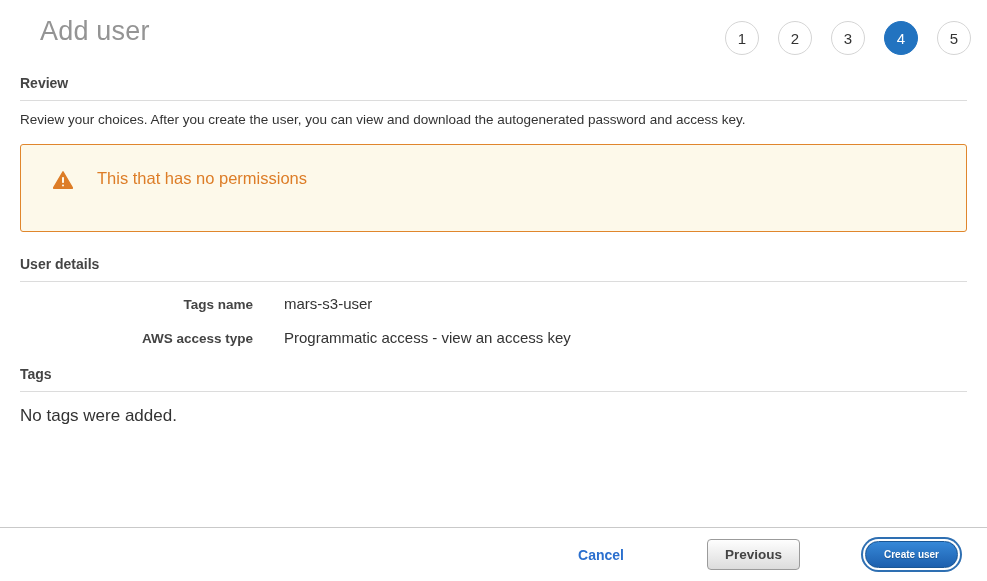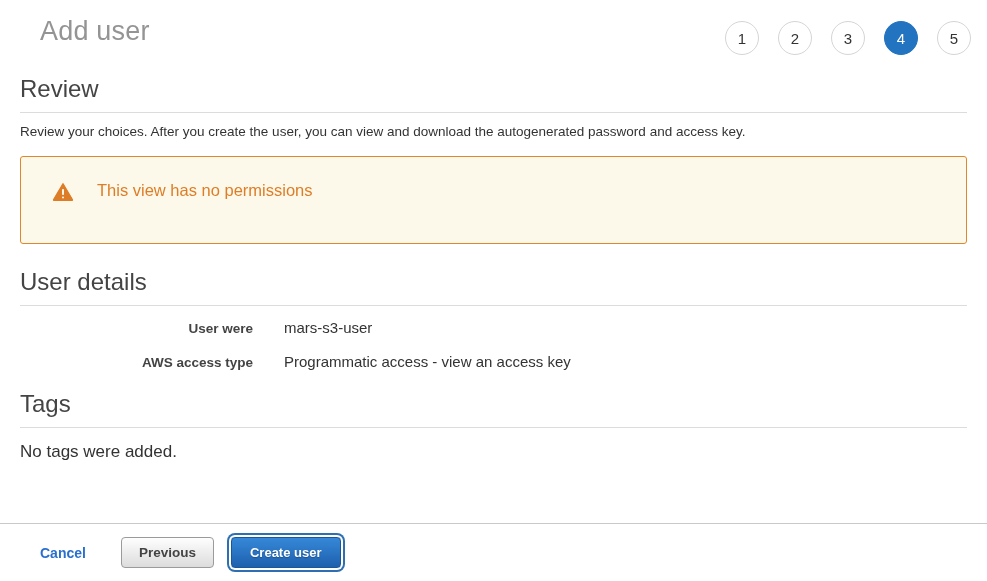--- a/index.html
+++ b/index.html
@@ -45,22 +45,22 @@
   .step-circle.active {
     background: #2273c0;
     border-color: #2273c0;
     color: #ffffff;
   }
 
   
   .main { padding: 5px 20px 0 20px; flex: 1 1 auto; }
 
   .section-heading {
-    font-size: 24px;
-    font-weight: 400;
+    font-size: 14px;
+    font-weight: 700;
     color: #444;
   }
   .rule {
     border: none;
     border-top: 1px solid #dcdcdc;
     margin: 9px 0 0 0;
   }
   .review-desc {
     margin-top: 11px;
     font-size: 13.5px;
@@ -124,24 +124,26 @@
     margin-top: 14px;
     font-size: 17px;
     color: #333;
   }
 
   
   .footer {
     flex: 0 0 auto;
     margin-top: auto;
     border-top: 1px solid #c9c9c9;
-    padding: 10px 25px 10px 40px;
+    padding: 10px 25px 10px 21px;
     display: flex;
     align-items: center;
+    justify-content: flex-end;
     background: #ffffff;
+    gap: 48px;
   }
   .cancel-link {
     font-size: 14px;
     font-weight: bold;
     color: #2a6fce;
     text-decoration: none;
     cursor: pointer;
     margin-right: 35px;
   }
   .btn-previous {
@@ -151,27 +153,27 @@
     color: #444;
     padding: 7px 17px;
     border: 1px solid #9b9b9b;
     border-radius: 4px;
     background: linear-gradient(#fefefe, #dcdcdc);
     cursor: pointer;
     margin-right: 17px;
   }
   .btn-create {
     font-family: "Liberation Sans", sans-serif;
-    font-size: 13px;
+    font-size: 10px;
     font-weight: bold;
     color: #ffffff;
     text-shadow: 0 1px 1px rgba(0,0,0,0.25);
     padding: 7px 18px;
     border: 1px solid #1a5796;
-    border-radius: 4px;
+    border-radius: 15px;
     background: linear-gradient(#3688d8, #1d60ae);
     cursor: pointer;
     box-shadow: 0 0 0 2px #ffffff, 0 0 0 4px #2e6fb2;
     margin: 3px 4px 3px 0;
   }
 </style>
 </head>
 <body>
 
 <div class="header">
@@ -203,30 +205,30 @@
 
   <div class="warning-box">
     <span class="warning-icon">
       <svg viewBox="0 0 20 18" width="20" height="18">
         <path d="M10 0.8 L19.3 16.6 a1.2 1.2 0 0 1 -1 1.4 H1.7 a1.2 1.2 0 0 1 -1 -1.4 Z" fill="#dd7d27" stroke="#dd7d27" stroke-width="1.4" stroke-linejoin="round"></path>
         <rect x="9" y="6" width="2" height="6" rx="0.8" fill="#fdf9ea"></rect>
         <rect x="9" y="13.4" width="2" height="2" rx="0.8" fill="#fdf9ea"></rect>
       </svg>
     </span>
     <div>
-      <div class="warning-title">This view has no permissions</div>
+      <div class="warning-title">This that has no permissions</div>
     </div>
   </div>
 
   <div class="user-details">
     <div class="section-heading">User details</div>
     <hr class="rule">
     <div class="kv-table">
       <div class="kv-row">
-        <div class="kv-label">User were</div>
+        <div class="kv-label">Tags name</div>
         <div class="kv-value">mars-s3-user</div>
       </div>
       <div class="kv-row">
         <div class="kv-label">AWS access type</div>
         <div class="kv-value">Programmatic access - view an access key</div>
       </div>
     </div>
   </div>
 
   <div class="tags-section">

